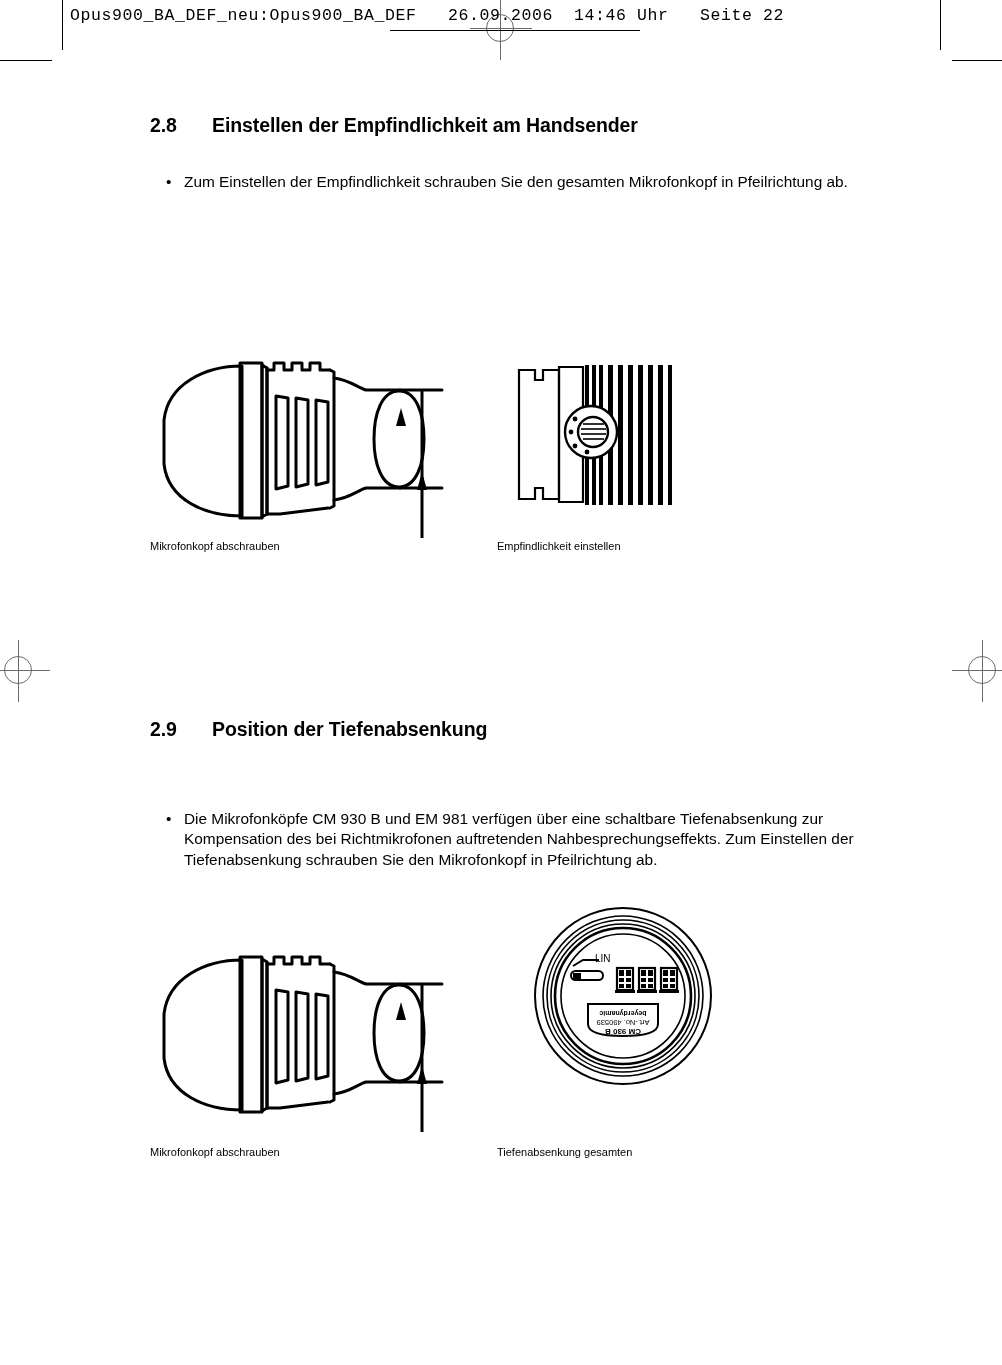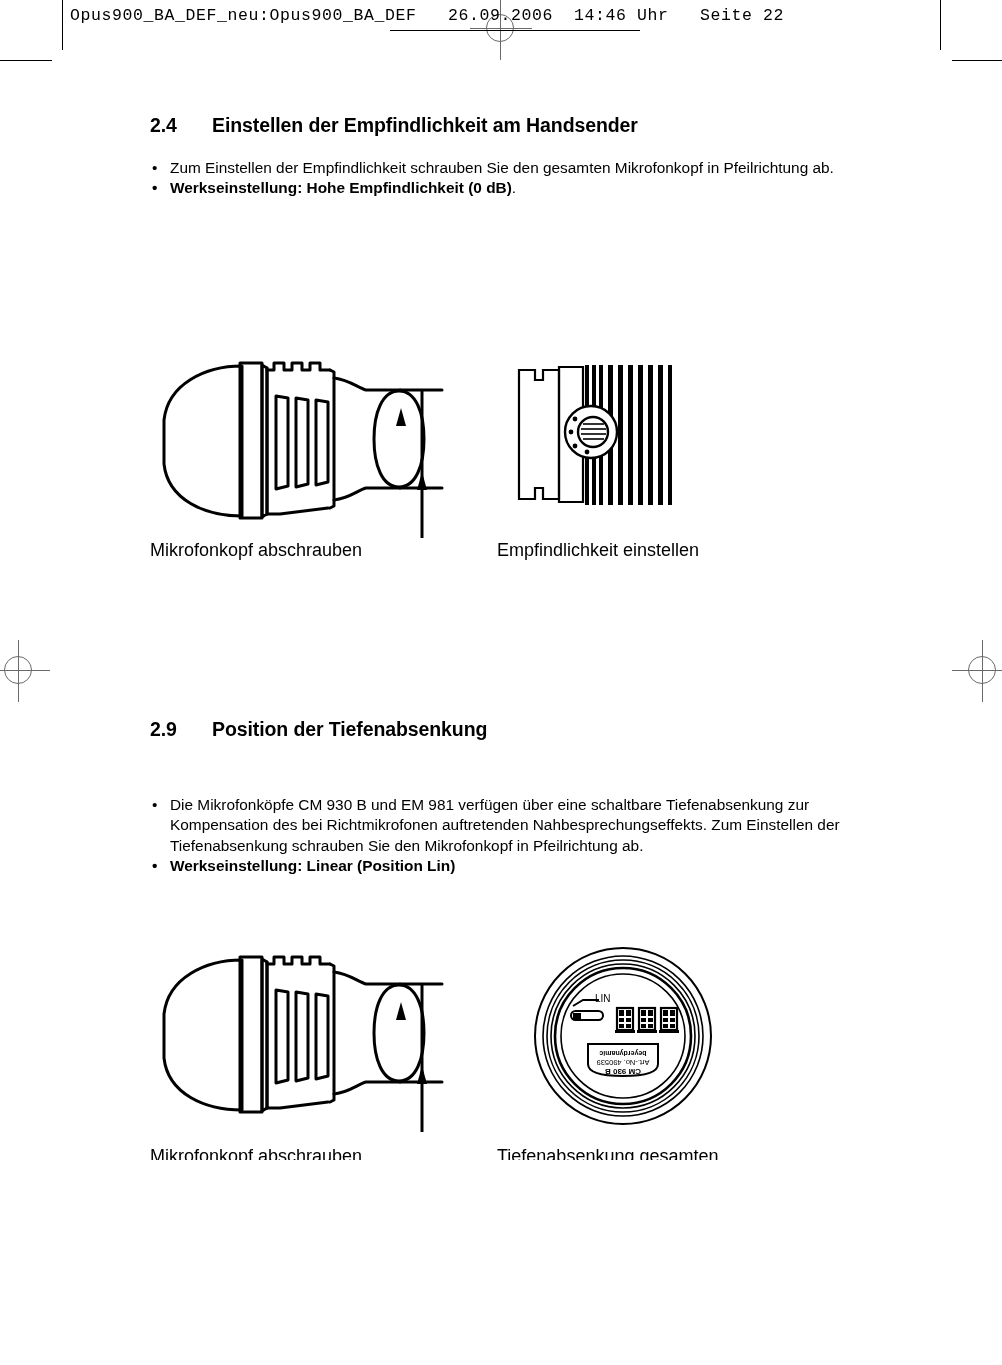--- a/index.html
+++ b/index.html
@@ -88,34 +88,34 @@
   ul.bullets {
     list-style: none;
     margin: 0;
     padding: 0;
     font-size: 15.4px;
     line-height: 1.33;
   }
   ul.bullets > li {
     position: relative;
     padding-left: 20px;
-    margin: 0;
+    margin: 14px;
   }
   ul.bullets > li::before {
     content: "\2022";
     position: absolute;
     left: 2px;
     top: 0;
   }
   ul.bullets > li.bold { font-weight: bold; }
   ul.bullets > li.bold .tail { font-weight: normal; }
 
   .caption-row {
     position: absolute;
-    font-size: 18px;
+    font-size: 11px;
   }
   .cap-left  { left: 150px; }
   .cap-right { left: 497px; }
 
   .page-num {
     position: absolute;
     left: 124px;
     top: 1260px;
     font-size: 21px;
     font-weight: bold;
@@ -158,27 +158,26 @@
   <div class="regmark" style="left:470px; top:1302px;">
     <div class="rm-h"></div>
       <div class="rm-v"></div>
       <div class="rm-c"></div>
   </div>
 
   <div class="file-header">Opus900_BA_DEF_neu:Opus900_BA_DEF   26.09.2006  14:46 Uhr   Seite 22</div>
   <div class="header-rule"></div>
 
   <div class="content" style="top:114px;">
-    <h2 class="sec-head"><span class="num">2.4</span><span>Einstellen der Empfindlichkeit am Handsender</span></h2>
+    <h2 class="sec-head"><span class="num">2.8</span><span>Einstellen der Empfindlichkeit am Handsender</span></h2>
   </div>
 
   <div class="content" style="top:158px;">
     <ul class="bullets">
       <li><span>Zum Einstellen der Empfindlichkeit schrauben Sie den gesamten Mikrofonkopf in Pfeilrichtung ab.</span></li>
-      <li class="bold"><span>Werkseinstellung: Hohe Empfindlichkeit (0 dB)</span><span class="tail">.</span></li>
     </ul>
   </div>
 
   <div class="fig" style="left:150px; top:358px;">
     <svg width="300" height="180" viewBox="0 0 300 180" xmlns="http://www.w3.org/2000/svg">
       <g fill="none" stroke="#000" stroke-width="3" stroke-linejoin="round" stroke-linecap="round">
 
         <path d="M 92 8 C 55 8 18 26 14 62 L 14 106 C 18 142 55 158 92 158 L 92 8 Z"></path>
 
         <path d="M 90 5 L 112 5 L 112 160 L 90 160 Z"></path>
@@ -259,21 +258,20 @@
   <div class="caption-row cap-left" style="top:540px;">Mikrofonkopf abschrauben</div>
   <div class="caption-row cap-right" style="top:540px;">Empfindlichkeit einstellen</div>
 
   <div class="content" style="top:718px;">
     <h2 class="sec-head"><span class="num">2.9</span><span>Position der Tiefenabsenkung</span></h2>
   </div>
 
   <div class="content" style="top:795px;">
     <ul class="bullets">
       <li><span>Die Mikrofonköpfe CM 930 B und EM 981 verfügen über eine schaltbare Tiefenabsenkung zur Kompensation des bei Richtmikrofonen auftretenden Nahbesprechungseffekts. Zum Einstellen der Tiefenabsenkung schrauben Sie den Mikrofonkopf in Pfeilrichtung ab.</span></li>
-      <li class="bold"><span>Werkseinstellung: Linear (Position Lin)</span><span class="tail"></span></li>
     </ul>
   </div>
 
   <div class="fig" style="left:150px; top:952px;">
     <svg width="300" height="180" viewBox="0 0 300 180" xmlns="http://www.w3.org/2000/svg">
       <g fill="none" stroke="#000" stroke-width="3" stroke-linejoin="round" stroke-linecap="round">
         <path d="M 92 8 C 55 8 18 26 14 62 L 14 106 C 18 142 55 158 92 158 L 92 8 Z"></path>
         <path d="M 90 5 L 112 5 L 112 160 L 90 160 Z"></path>
         <path d="M 112 7 L 117 10 L 117 156 L 112 159 Z"></path>
         <path d="M 117 10 L 117 156"></path>
@@ -293,21 +291,21 @@
       </g>
       <polygon points="246,68 256,68 251,50" fill="#000" stroke="none"></polygon>
       <g stroke="#000" stroke-width="3">
         <line x1="272" y1="195" x2="272" y2="120"></line>
       </g>
       <polygon points="267,132 277,132 272,114" fill="#000" stroke="none"></polygon>
       <line x1="272" y1="32" x2="272" y2="131" stroke="#000" stroke-width="3"></line>
     </svg>
   </div>
 
-  <div class="fig" style="left:533px; top:946px;text-decoration:underline;">
+  <div class="fig" style="left:533px; top:906px;text-decoration:underline;">
     <svg width="180" height="180" viewBox="0 0 180 180" xmlns="http://www.w3.org/2000/svg">
       <g fill="none" stroke="#000">
         <circle cx="90" cy="90" r="88" stroke-width="2"></circle>
         <circle cx="90" cy="90" r="80" stroke-width="1.6"></circle>
         <circle cx="90" cy="90" r="76" stroke-width="1.6"></circle>
         <circle cx="90" cy="90" r="72" stroke-width="1.6"></circle>
         <circle cx="90" cy="90" r="68" stroke-width="2.6"></circle>
         <circle cx="90" cy="90" r="62" stroke-width="1.6"></circle>
       </g>
 

